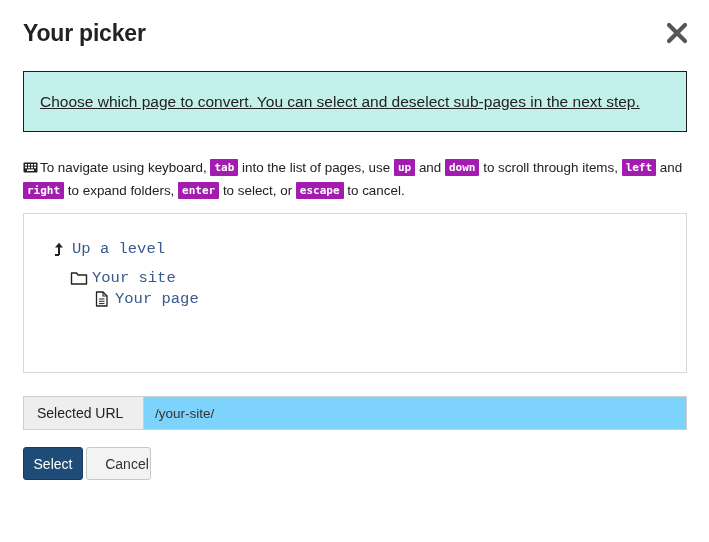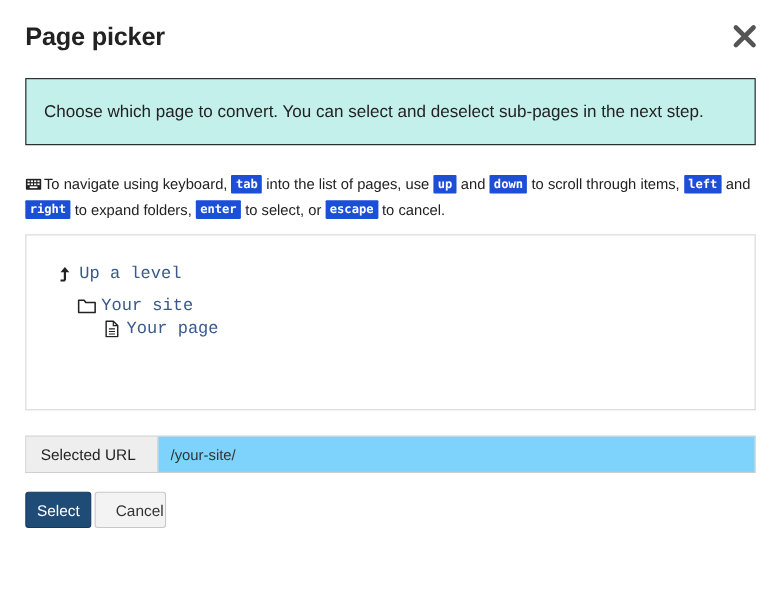--- a/index.html
+++ b/index.html
@@ -16,28 +16,28 @@
     }
     .close-btn {
       position: absolute; left: 664px; top: 20px; width: 26px; height: 26px;
       cursor: pointer;
     }
     .close-btn svg { display: block; }
     .notice {
       position: absolute; left: 23px; top: 71px; width: 664px; height: 61px;
       background: #c4f0eb; border: 1.5px solid #1c1c1c;
       padding: 0 0 0 16px; display: flex; align-items: center;
-      font-size: 15.5px; color: #222;
+      font-size: 15.5px; color: #222; text-decoration: underline;
     }
     .help {
       position: absolute; left: 23px; top: 157px; width: 660px;
       font-size: 13.4px; line-height: 21.5px; color: #222;
     }
     .kbd {
-      display: inline-block; background: #1d4ed8; color: #ffffff;
+      display: inline-block; background: #a21caf; color: #ffffff;
       font-family: "DejaVu Sans Mono", "Liberation Mono", monospace;
       font-size: 11px; line-height: 15px; padding: 1px 4px 1px 4px;
       border-radius: 1px; vertical-align: 1px; font-weight: bold;
     }
     .kb-icon { display: inline-block; vertical-align: -1px; margin-right: 2px; }
     .tree {
       position: absolute; left: 23px; top: 213px; width: 664px; height: 160px;
       border: 1px solid #d8d8d8; background: #fff; font-family: Liberation Mono, monospace;
     }
     .node {
@@ -72,21 +72,21 @@
     .btn-cancel {
       left: 86px; width: 65px; background: #f3f3f3; color: #333;
       border: 1px solid #c8c8c8;
       padding-left: 17px;
     }
   </style>
 </head>
 <body>
 
 <div class="modal">
-  <h1 class="title">Page picker</h1>
+  <h1 class="title">Your picker</h1>
 
   <div class="close-btn">
     <svg width="26" height="26" viewBox="0 0 26 26">
       <path d="M5 5 L21 21 M21 5 L5 21" stroke="#555" stroke-width="4.2" stroke-linecap="round"></path>
     </svg>
   </div>
 
   <div class="notice">
     <span>Choose which page to convert. You can select and deselect sub-pages in the next step.</span>
   </div>

